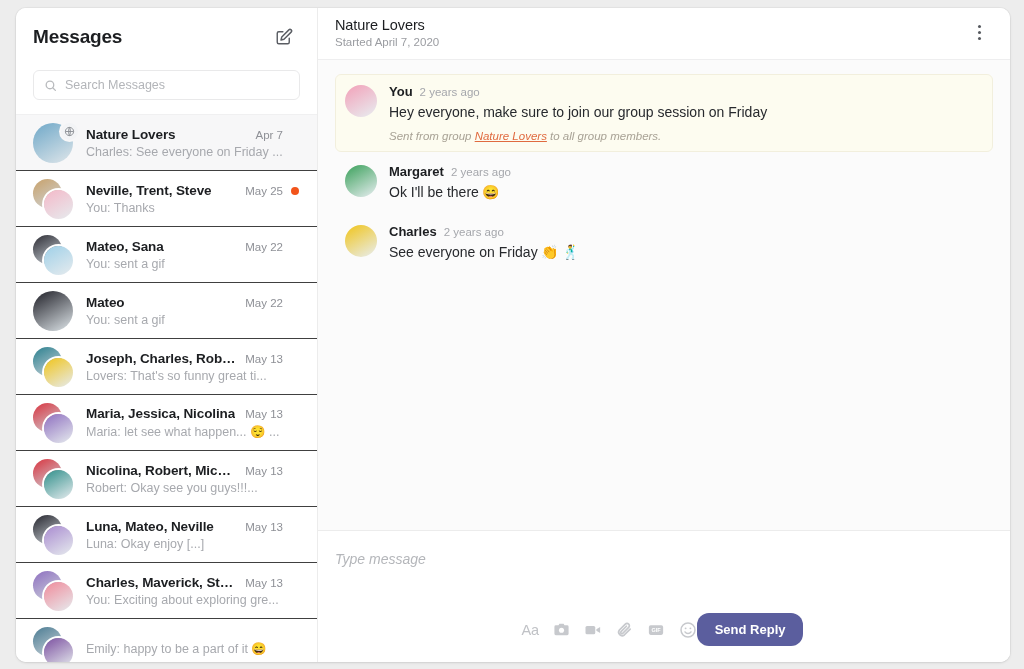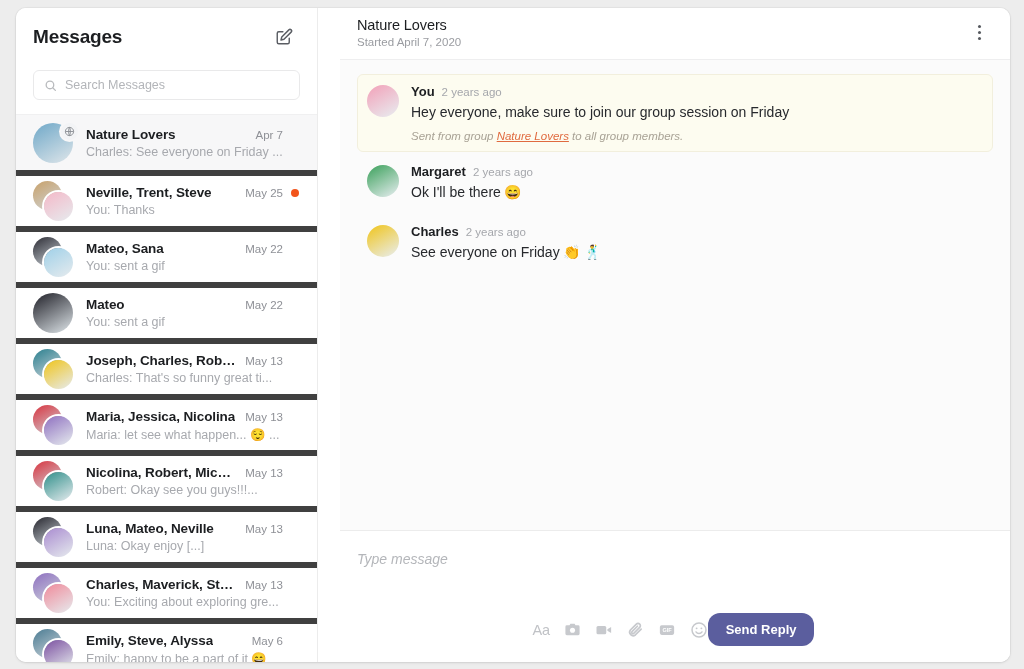--- a/index.html
+++ b/index.html
@@ -17,21 +17,20 @@
     position: absolute;
     left: 16px;
     top: 8px;
     width: 994px;
     height: 654px;
     background: #ffffff;
     border-radius: 10px;
     box-shadow: 0 1px 3px rgba(0,0,0,0.10), 0 0 0 1px rgba(0,0,0,0.03);
     display: flex;
     overflow: hidden;
-    gap: 22px;
   }
 
   
   .left-panel {
     width: 302px;
     flex: 0 0 302px;
     height: 100%;
     background: #ffffff;
     border-right: 1px solid #ececec;
     display: flex;
@@ -95,21 +94,21 @@
     overflow: hidden;
     position: relative;
   }
 
   .conv-item {
     display: flex;
     align-items: center;
     height: 56px;
     padding: 0 12px 0 17px;
     cursor: pointer;
-    border-top: 6px solid #404040;
+    border-top: 1px solid #404040;
     position: relative;
   }
   .conv-item.selected { background: #f7f7f8; }
   .conv-item.first { border-top: 1px solid #f0f0f1; }
 
   .avatar-stack {
     position: relative;
     width: 40px;
     height: 40px;
     flex: 0 0 40px;
@@ -448,21 +447,21 @@
             <div class="av front" style="background: linear-gradient(150deg, rgb(240, 196, 25), rgb(230, 235, 238));"></div>
           </div>
           <div class="conv-body">
             <div class="conv-row1">
               <div class="conv-name">Joseph, Charles, Robert</div>
               <div class="conv-right">
                 <div class="conv-date">May 13</div>
                 <div class="unread-dot hidden"></div>
               </div>
             </div>
-            <div class="conv-preview">Charles: That's so funny great ti...</div>
+            <div class="conv-preview">Lovers: That's so funny great ti...</div>
           </div>
         </div>
         <div class="conv-item">
           <div class="avatar-stack">
             <div class="av back" style="background: linear-gradient(150deg, rgb(216, 52, 63), rgb(207, 214, 220));"></div>
             <div class="av front" style="background: linear-gradient(150deg, rgb(142, 111, 192), rgb(230, 235, 238));"></div>
           </div>
           <div class="conv-body">
             <div class="conv-row1">
               <div class="conv-name">Maria, Jessica, Nicolina</div>
@@ -521,27 +520,20 @@
             </div>
             <div class="conv-preview">You: Exciting about exploring gre...</div>
           </div>
         </div>
         <div class="conv-item">
           <div class="avatar-stack">
             <div class="av back" style="background: linear-gradient(150deg, rgb(74, 123, 146), rgb(207, 214, 220));"></div>
             <div class="av front" style="background: linear-gradient(150deg, rgb(123, 79, 160), rgb(230, 235, 238));"></div>
           </div>
           <div class="conv-body">
-            <div class="conv-row1">
-              <div class="conv-name">Emily, Steve, Alyssa</div>
-              <div class="conv-right">
-                <div class="conv-date">May 6</div>
-                <div class="unread-dot hidden"></div>
-              </div>
-            </div>
             <div class="conv-preview">Emily: happy to be a part of it 😄</div>
           </div>
         </div>
       </div>
   </div>
 
   <div class="right-panel">
 
     <div class="conv-header">
       <div>

